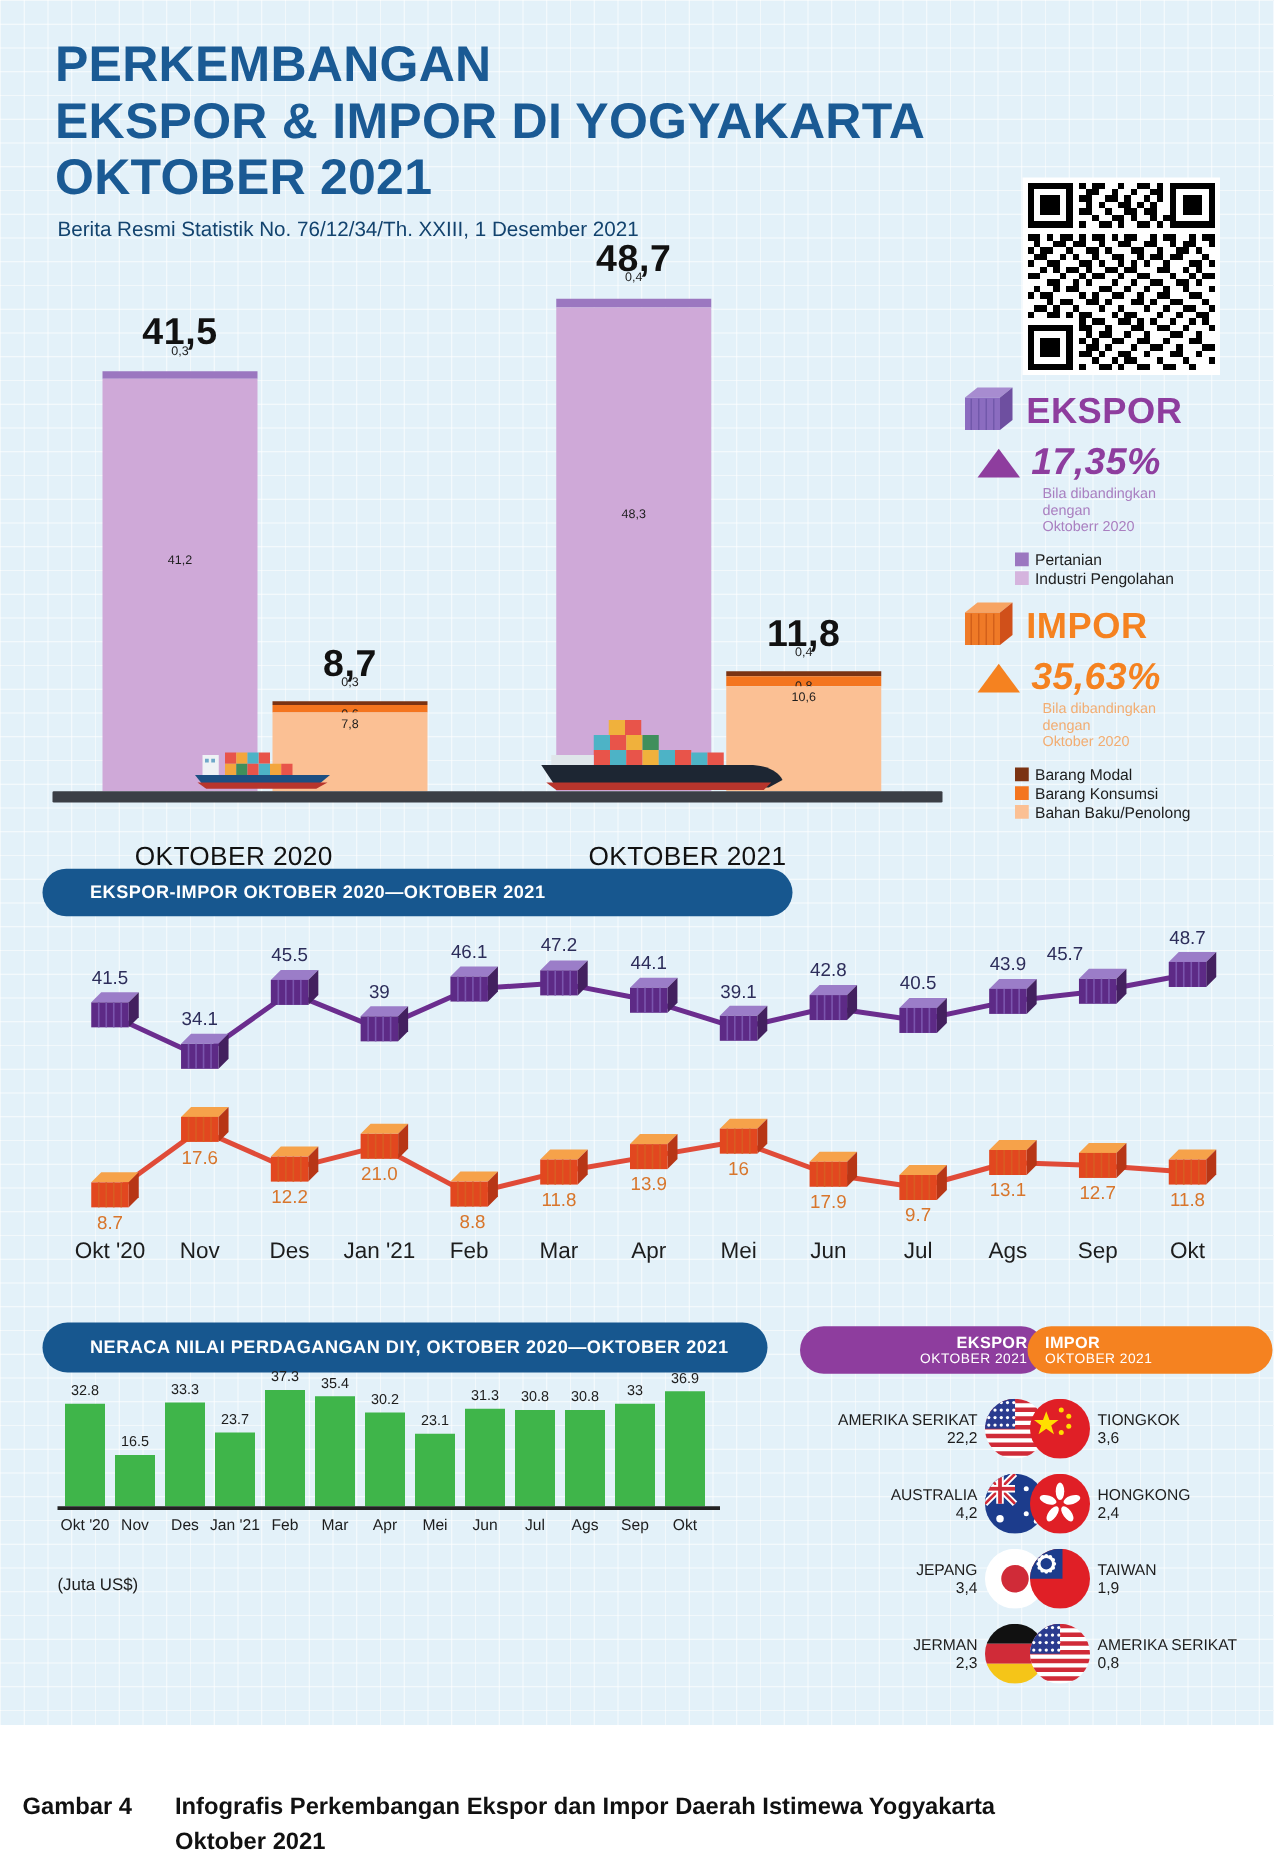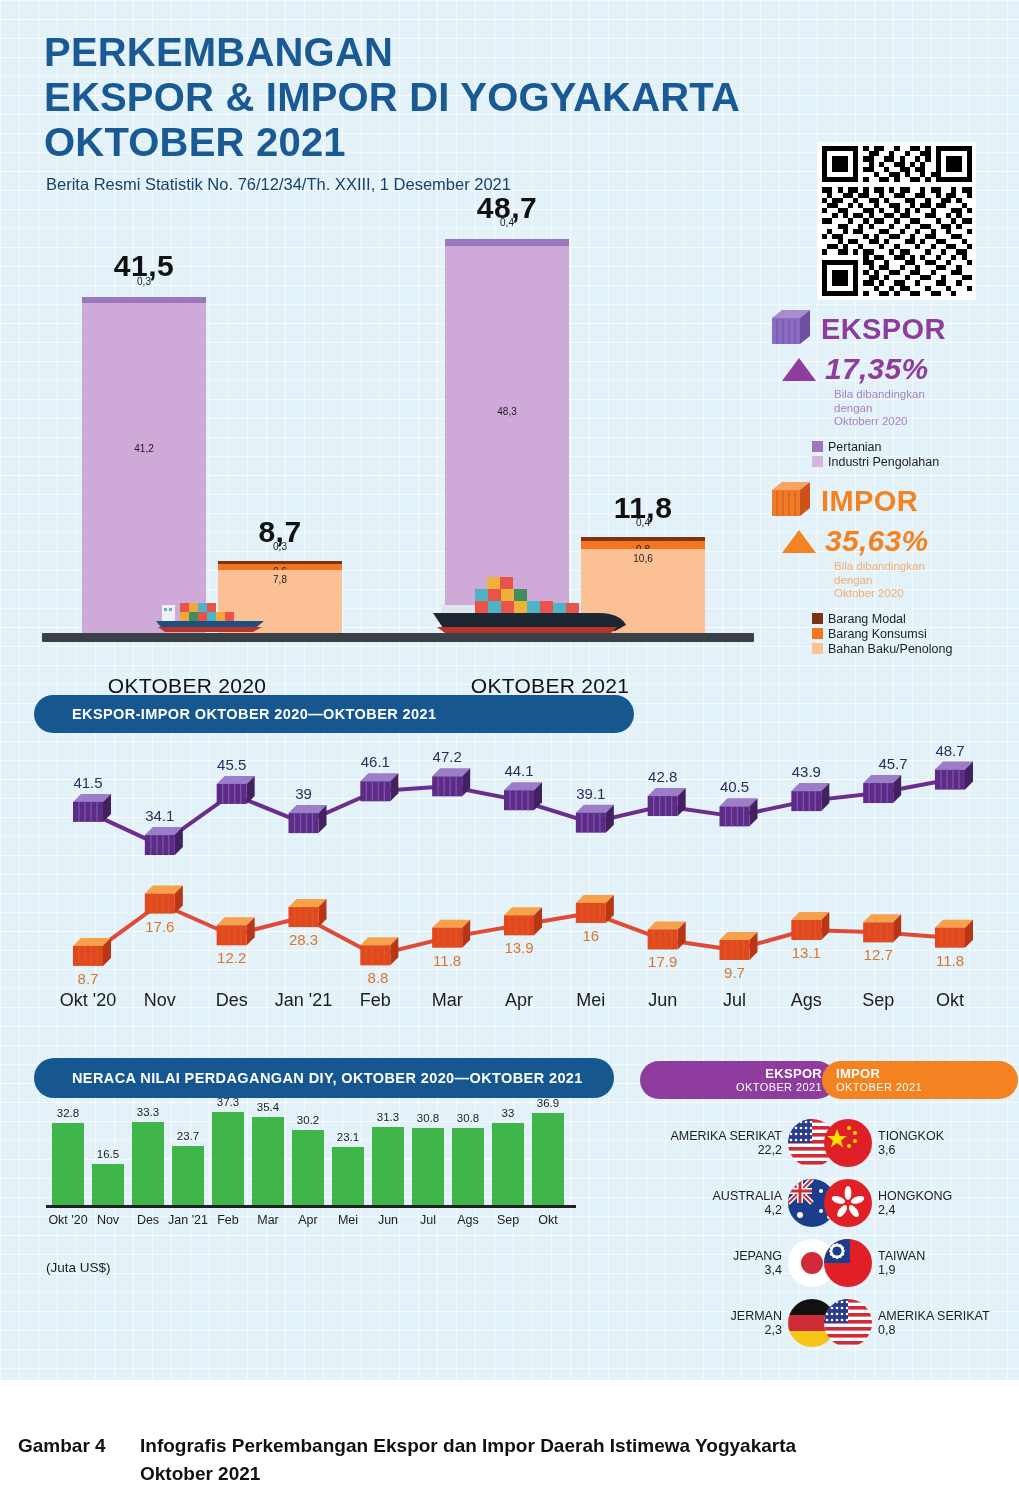--- a/index.html
+++ b/index.html
@@ -813,26 +813,26 @@
           <div class="lc-label" style="left: 159.833px; top: 79.0667px;">34.1</div>
           <div class="lc-label" style="left: 231.667px; top: 27.9394px;">45.5</div>
           <div class="lc-label" style="left: 303.5px; top: 57.0909px;">39</div>
           <div class="lc-label" style="left: 375.333px; top: 25.2485px;">46.1</div>
           <div class="lc-label" style="left: 447.167px; top: 20.3152px;">47.2</div>
           <div class="lc-label" style="left: 519px; top: 34.2182px;">44.1</div>
           <div class="lc-label" style="left: 590.833px; top: 56.6424px;">39.1</div>
           <div class="lc-label" style="left: 662.667px; top: 40.0485px;">42.8</div>
           <div class="lc-label" style="left: 734.5px; top: 50.3636px;">40.5</div>
           <div class="lc-label" style="left: 806.333px; top: 35.1152px;">43.9</div>
-          <div class="lc-label" style="left: 893px; top: 27.0424px;">45.7</div>
+          <div class="lc-label" style="left: 852px; top: 27.0424px;">45.7</div>
           <div class="lc-label" style="left: 950px; top: 13.5879px;">48.7</div>
           <div class="lc-label imp" style="left: 88px; top: 241.882px;">8.7</div>
           <div class="lc-label imp" style="left: 159.833px; top: 189.529px;">17.6</div>
           <div class="lc-label imp" style="left: 231.667px; top: 221.294px;">12.2</div>
-          <div class="lc-label imp" style="left: 303.5px; top: 203.059px;">28.3</div>
+          <div class="lc-label imp" style="left: 303.5px; top: 203.059px;">21.0</div>
           <div class="lc-label imp" style="left: 378px; top: 241.294px;">8.8</div>
           <div class="lc-label imp" style="left: 447.167px; top: 223.647px;">11.8</div>
           <div class="lc-label imp" style="left: 519px; top: 211.294px;">13.9</div>
           <div class="lc-label imp" style="left: 590.833px; top: 198.941px;">16</div>
           <div class="lc-label imp" style="left: 662.667px; top: 225.412px;">17.9</div>
           <div class="lc-label imp" style="left: 734.5px; top: 236px;">9.7</div>
           <div class="lc-label imp" style="left: 806.333px; top: 216px;">13.1</div>
           <div class="lc-label imp" style="left: 878.167px; top: 218.353px;">12.7</div>
           <div class="lc-label imp" style="left: 950px; top: 223.647px;">11.8</div>
         </div>

